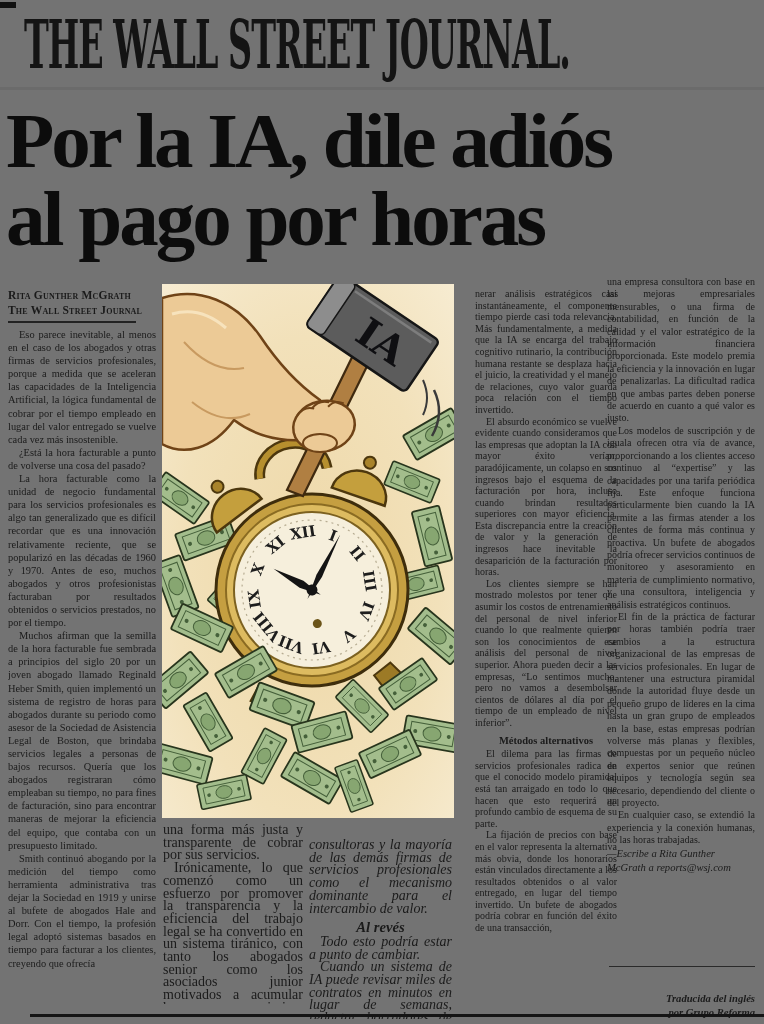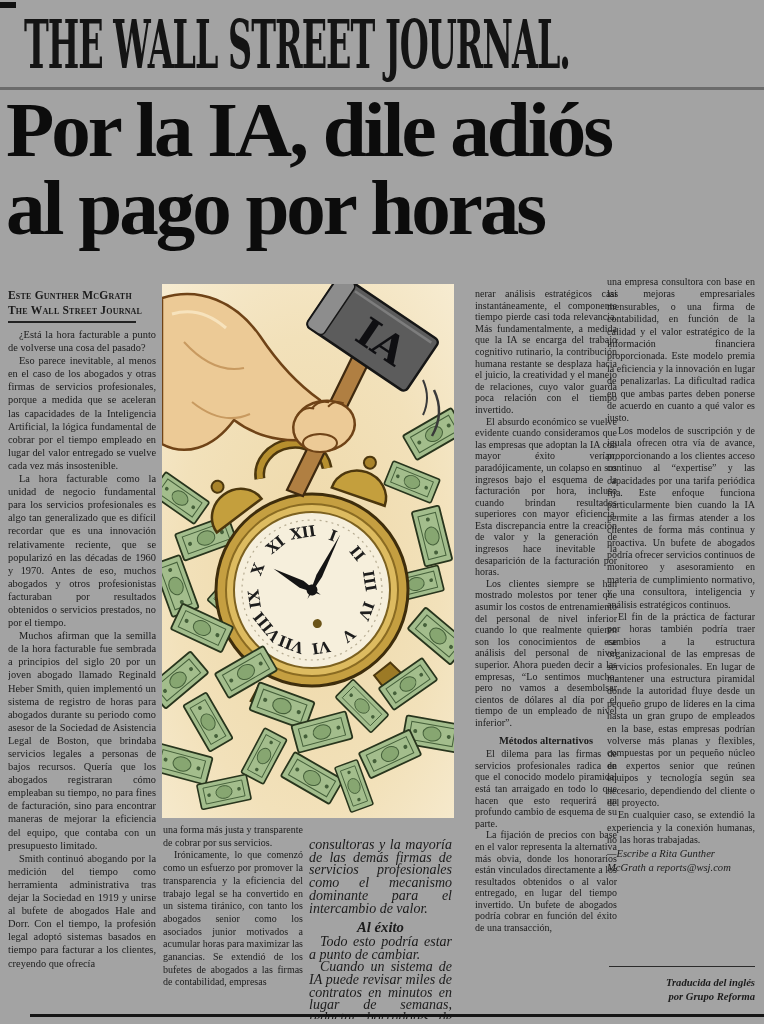--- a/index.html
+++ b/index.html
@@ -1,41 +1,41 @@
 <!DOCTYPE html>
 <html><head>
 <meta charset="utf-8">
 <style>
   html,body{margin:0;padding:0;background:#ffffff;}
-  .page{position:relative;width:764px;height:1024px;background:#a3a3a3;overflow:hidden;
+  .page{position:relative;width:764px;height:1024px;background:#737373;overflow:hidden;
         font-family:"Liberation Serif", serif;color:#161616;}
   .corner-tick{position:absolute;left:0;top:2px;width:16px;height:6px;background:#111;}
   .masthead{position:absolute;left:24px;top:4px;margin:0;font-family:"DejaVu Serif", serif;
         font-weight:600;font-size:68px;letter-spacing:-2px;color:#141414;white-space:nowrap;
         transform:scale(0.49,1);transform-origin:left top;}
   .rule-masthead{position:absolute;left:0;top:87px;width:764px;height:3px;background:#6b6b6b;}
-  .headline{position:absolute;left:6px;top:91px;margin:0;width:756px;
+  .headline{position:absolute;left:6px;top:102px;margin:0;width:756px;
         font-family:"Liberation Serif", serif;font-weight:bold;font-size:79px;line-height:0.99;
         letter-spacing:-3px;color:#0c0c0c;}
   .byline{position:absolute;left:8px;top:288px;width:150px;font-weight:bold;font-size:11.5px;
         line-height:1.3;font-variant:small-caps;letter-spacing:0.2px;color:#1a1a1a;}
   .byline-rule{position:absolute;left:8px;top:321px;width:128px;height:2px;background:#222;}
   .col{position:absolute;overflow:hidden;text-align:justify;color:#1b1b1b;}
   .col p{margin:0;text-indent:11px;}
   .col p.flush{text-indent:0;}
   .col1{left:8px;top:328px;width:148px;height:676px;font-size:10.4px;line-height:13.1px;}
-  .col2{left:163px;top:824px;width:140px;height:180px;font-size:10px;line-height:12.7px;}
+  .col2{left:163px;top:824px;width:140px;height:180px;font-size:14px;line-height:12.7px;}
   .col3{left:309px;top:839px;width:143px;height:180px;font-size:14px;line-height:12.7px;font-style:italic;}
   .col4{left:475px;top:288px;width:142px;height:716px;font-size:10px;line-height:11.6px;}
   .col5{left:607px;top:276px;width:148px;height:672px;font-size:10px;line-height:12.4px;}
   .subhead{margin:6px 0 2px;font-size:1.05em;font-weight:bold;text-align:center;text-indent:0;}
   .signature{margin-top:13px;font-style:italic;text-align:left;text-indent:0 !important;
         font-size:10.6px;line-height:1.35;padding-right:2px;}
   .trans-note{position:absolute;left:609px;top:966px;width:146px;border-top:1.5px solid #2a2a2a;
-        padding-top:9px;text-align:right;font-style:italic;font-weight:bold;font-size:10.6px;
+        padding-top:25px;text-align:right;font-style:italic;font-weight:bold;font-size:10.6px;
         line-height:1.3;color:#1b1b1b;}
   .rule-bottom{position:absolute;left:30px;top:1014px;width:734px;height:3px;background:#151515;}
   .illustration{position:absolute;left:162px;top:284px;}
   .numeral{font-family:"DejaVu Serif", serif;font-weight:bold;font-size:15px;fill:#1d1d1d;
         text-anchor:middle;}
   .ia-label{font-family:"DejaVu Serif", serif;font-weight:bold;font-size:40px;fill:#0f0f12;
         text-anchor:middle;}
 </style>
 </head>
 <body>
@@ -43,28 +43,28 @@
 <div class="page">
 
   <div class="corner-tick"></div>
 
   <h1 class="masthead">THE WALL STREET JOURNAL.</h1>
   <div class="rule-masthead"></div>
 
   <h2 class="headline"><span>Por la IA, dile adiós</span><br><span>al pago por horas</span></h2>
 
   <div class="byline">
-    <div>Este Gunther McGrath</div>
+    <div>Rita Gunther McGrath</div>
     <div>The Wall Street Journal</div>
   </div>
   <div class="byline-rule"></div>
 
   <div class="col col1">
+      <p>Eso parece inevitable, al menos en el caso de los abogados y otras firmas de servicios profesionales, porque a medida que se aceleran las capacidades de la Inteligencia Artificial, la lógica fundamental de cobrar por el tiempo empleado en lugar del valor entregado se vuelve cada vez más insostenible.</p>
       <p>¿Está la hora facturable a punto de volverse una cosa del pasado?</p>
-      <p>Eso parece inevitable, al menos en el caso de los abogados y otras firmas de servicios profesionales, porque a medida que se aceleran las capacidades de la Inteligencia Artificial, la lógica fundamental de cobrar por el tiempo empleado en lugar del valor entregado se vuelve cada vez más insostenible.</p>
       <p>La hora facturable como la unidad de negocio fundamental para los servicios profesionales es algo tan generalizado que es difícil recordar que es una innovación relativamente reciente, que se popularizó en las décadas de 1960 y 1970. Antes de eso, muchos abogados y otros profesionistas facturaban por resultados obtenidos o servicios prestados, no por el tiempo.</p>
       <p>Muchos afirman que la semilla de la hora facturable fue sembrada a principios del siglo 20 por un joven abogado llamado Reginald Heber Smith, quien implementó un sistema de registro de horas para abogados durante su periodo como asesor de la Sociedad de Asistencia Legal de Boston, que brindaba servicios legales a personas de bajos recursos. Quería que los abogados registraran cómo empleaban su tiempo, no para fines de facturación, sino para encontrar maneras de mejorar la eficiencia del equipo, que contaba con un presupuesto limitado.</p>
       <p>Smith continuó abogando por la medición del tiempo como herramienta administrativa tras dejar la Sociedad en 1919 y unirse al bufete de abogados Hale and Dorr. Con el tiempo, la profesión legal adoptó sistemas basados en tiempo para facturar a los clientes, creyendo que ofrecía</p>
     </div>
 
   <svg class="illustration" width="292" height="534" viewBox="0 0 292 534">
     <defs>
       <radialGradient id="bgGrad" cx="50%" cy="55%" r="75%">
         <stop offset="0%" stop-color="#eed8a8"></stop>
         <stop offset="60%" stop-color="#f2e1ba"></stop>
@@ -184,21 +184,21 @@
 
   <div class="col col2">
       <p class="flush">una forma más justa y transparente de cobrar por sus servicios.</p>
       <p>Irónicamente, lo que comenzó como un esfuerzo por promover la transparencia y la eficiencia del trabajo legal se ha convertido en un sistema tiránico, con tanto los abogados senior como los asociados junior motivados a acumular horas para maximizar las ganancias. Se extendió de los bufetes de abogados a las firmas de contabilidad, empresas</p>
     </div>
 
   <div class="col col3">
     <div>
         <p class="flush">consultoras y la mayoría de las demás firmas de servicios profesionales como el mecanismo dominante para el intercambio de valor.</p>
       </div>
-    <h3 class="subhead">Al éxito</h3>
+    <h3 class="subhead">Al revés</h3>
     <div>
         <p>Todo esto podría estar a punto de cambiar.</p>
         <p>Cuando un sistema de IA puede revisar miles de contratos en minutos en lugar de semanas, redactar borradores de documentos complejos en segundos en lugar de horas o ge-</p>
       </div>
   </div>
 
   <div class="col col4">
     <div>
         <p class="flush">nerar análisis estratégicos casi instantáneamente, el componente tiempo pierde casi toda relevancia. Más fundamentalmente, a medida que la IA se encarga del trabajo cognitivo rutinario, la contribución humana restante se desplaza hacia el juicio, la creatividad y el manejo de relaciones, cuyo valor guarda poca relación con el tiempo invertido.</p>
         <p>El absurdo económico se vuelve evidente cuando consideramos que las empresas que adoptan la IA con mayor éxito verían, paradójicamente, un colapso en sus ingresos bajo el esquema de la facturación por hora, incluso cuando brindan resultados superiores con mayor eficiencia. Esta discrepancia entre la creación de valor y la generación de ingresos hace inevitable la desaparición de la facturación por horas.</p>

